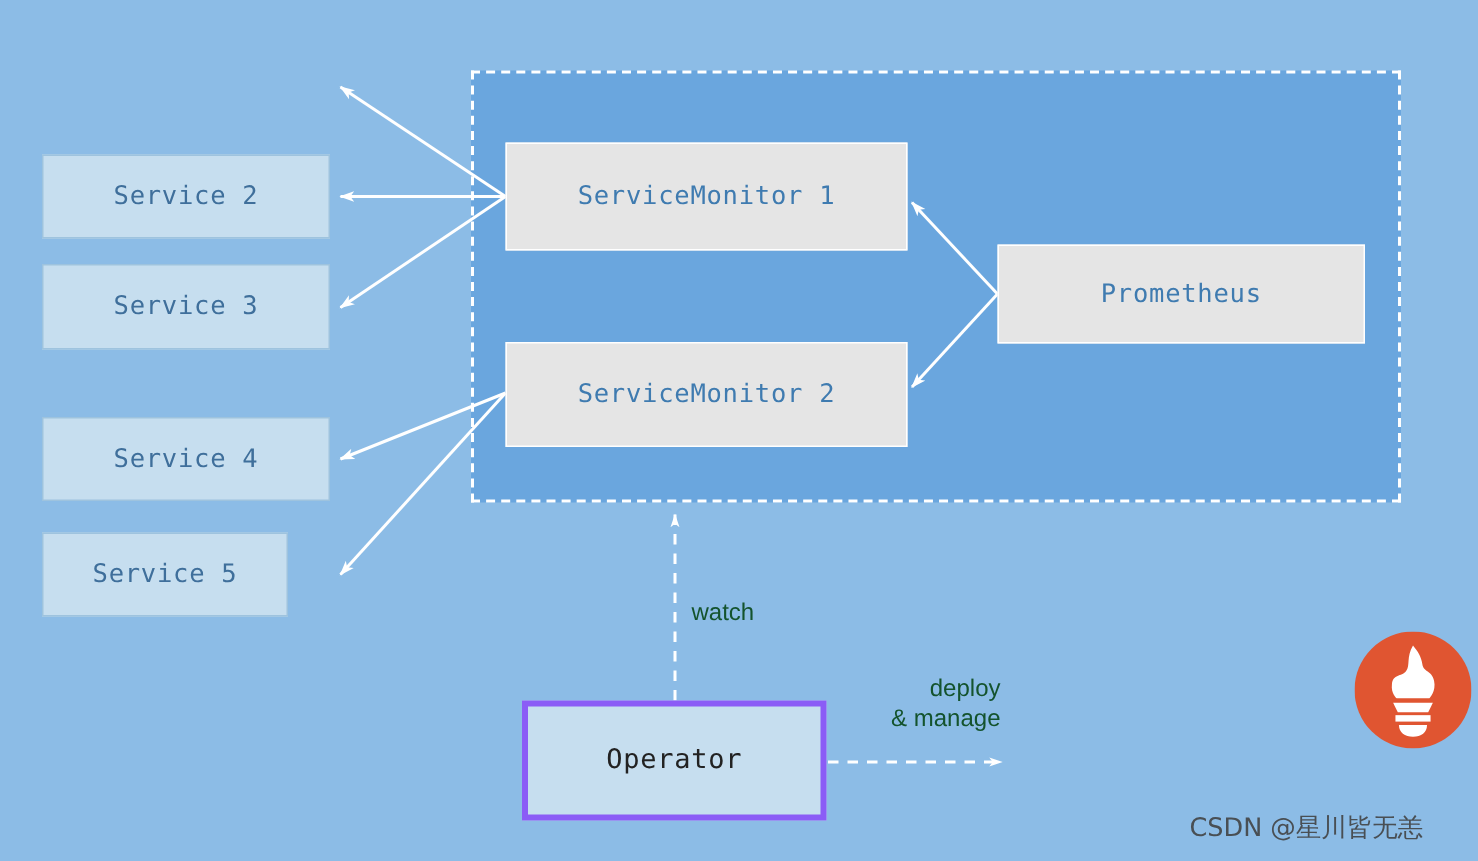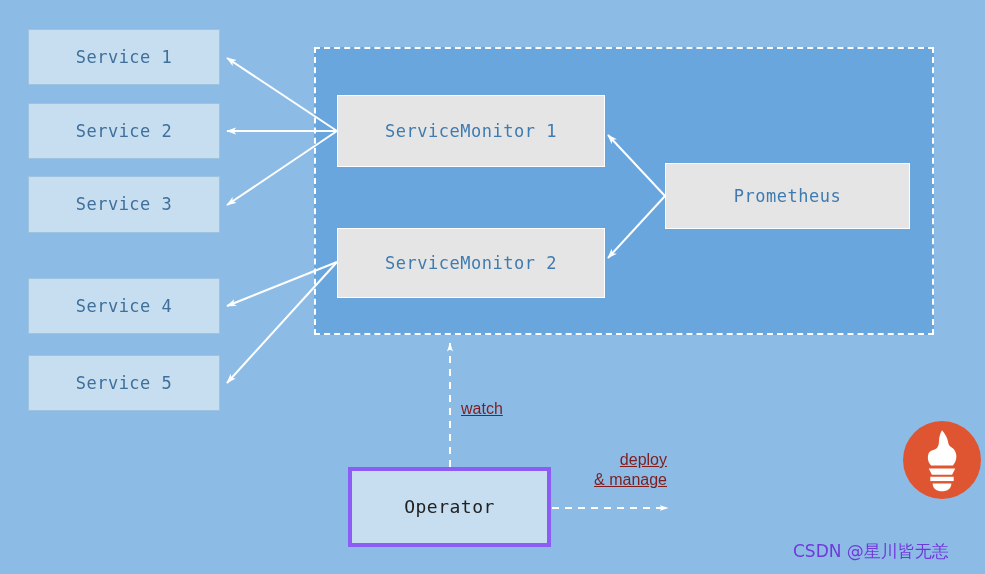--- a/index.html
+++ b/index.html
@@ -77,40 +77,39 @@
     left: 314px;
     top: 47px;
     width: 620px;
     height: 288px;
     box-sizing: border-box;
     background: #6aa6de;
     border: 2px dashed #ffffff;
   }
   .edge-label {
     position: absolute;
-    color: #7f1d1d;
+    color: #14532d;
     font-family: "Liberation Sans", sans-serif;
     font-size: 16px;
     line-height: 1.25;
     white-space: pre;
-    text-decoration: underline;
   }
   .edge-label.right-align { text-align: right; }
   #prom-logo {
     position: absolute;
     left: 903px;
     top: 421px;
     width: 78px;
     height: 78px;
   }
   #watermark {
     position: absolute;
     left: 793px;
     top: 540px;
-    color: #6d28d9;
+    color: #404040;
     opacity: 0.88;
     font-family: "DejaVu Sans", sans-serif;
     font-size: 17px;
     white-space: pre;
   }
 </style>
 </head>
 <body>
 
 <div id="canvas">
@@ -145,33 +144,30 @@
 
     <g>
       <path d="M450,467 L450,343" stroke="#ffffff" stroke-width="2" fill="none" stroke-dasharray="7,6" marker-end="url(#arrow-white-sm)"></path>
     </g>
 
     <g>
       <path d="M552,508 L668,508" stroke="#ffffff" stroke-width="2" fill="none" stroke-dasharray="7,6" marker-end="url(#arrow-white-sm)"></path>
     </g>
   </svg>
 
-  <div class="node service-box" style="left:28px; top:29px; width:192px; height:56px;">
-    <span>Service 1</span>
-  </div>
   <div class="node service-box" style="left:28px; top:103px; width:192px; height:56px;">
     <span>Service 2</span>
   </div>
   <div class="node service-box" style="left:28px; top:176px; width:192px; height:57px;">
     <span>Service 3</span>
   </div>
   <div class="node service-box" style="left:28px; top:278px; width:192px; height:56px;">
     <span>Service 4</span>
   </div>
-  <div class="node service-box" style="left:28px; top:355px; width:192px; height:56px;">
+  <div class="node service-box" style="left:28px; top:355px; width:164px; height:56px;">
     <span>Service 5</span>
   </div>
 
   <div class="node monitor-box" style="left:337px; top:95px; width:268px; height:72px;">
     <span>ServiceMonitor 1</span>
   </div>
   <div class="node monitor-box" style="left:337px; top:228px; width:268px; height:70px;">
     <span>ServiceMonitor 2</span>
   </div>
 

